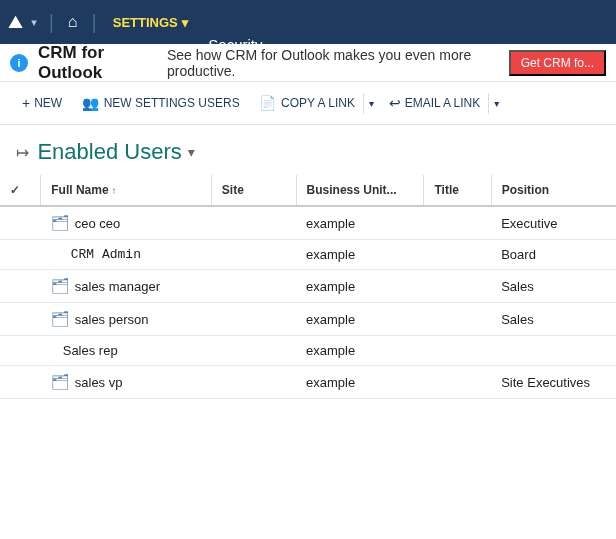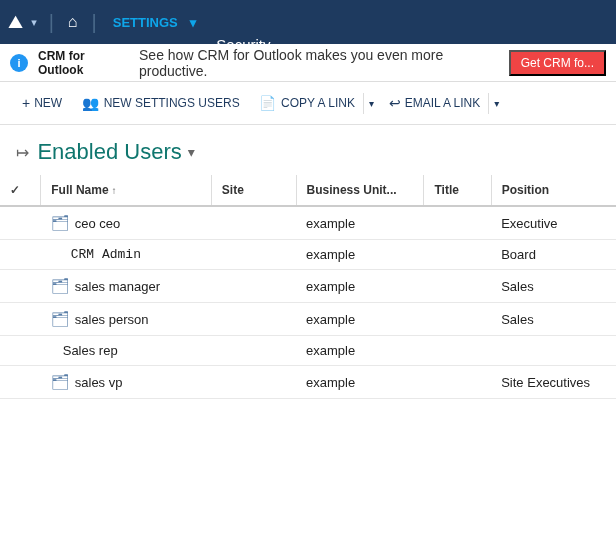--- a/index.html
+++ b/index.html
@@ -35,28 +35,28 @@
       font-size: 20px;
       font-weight: 100;
     }
     .nav-home-icon {
       color: white;
       font-size: 16px;
       cursor: pointer;
       padding: 4px 6px;
     }
     .nav-settings-btn {
-      color: #0ea5e9;
+      color: #fde047;
       font-size: 13px;
       font-weight: 600;
       padding: 4px 8px;
       cursor: pointer;
       display: flex;
       align-items: center;
-      gap: 12px;
+      gap: 4px;
     }
     .nav-security-label {
       color: white;
       font-size: 15px;
       margin-left: 8px;
       margin-top: 45px;
     }
 
     
     .banner {
@@ -76,21 +76,21 @@
       height: 18px;
       display: flex;
       align-items: center;
       justify-content: center;
       font-size: 11px;
       font-weight: bold;
       flex-shrink: 0;
     }
     .banner-title {
       font-weight: 700;
-      font-size: 12px;
+      font-size: 17px;
       color: #1a1a1a;
     }
     .banner-text {
       font-size: 14px;
       color: #333;
     }
     .banner-cta {
       background: #ef4444;
       color: white;
       font-size: 12px;

